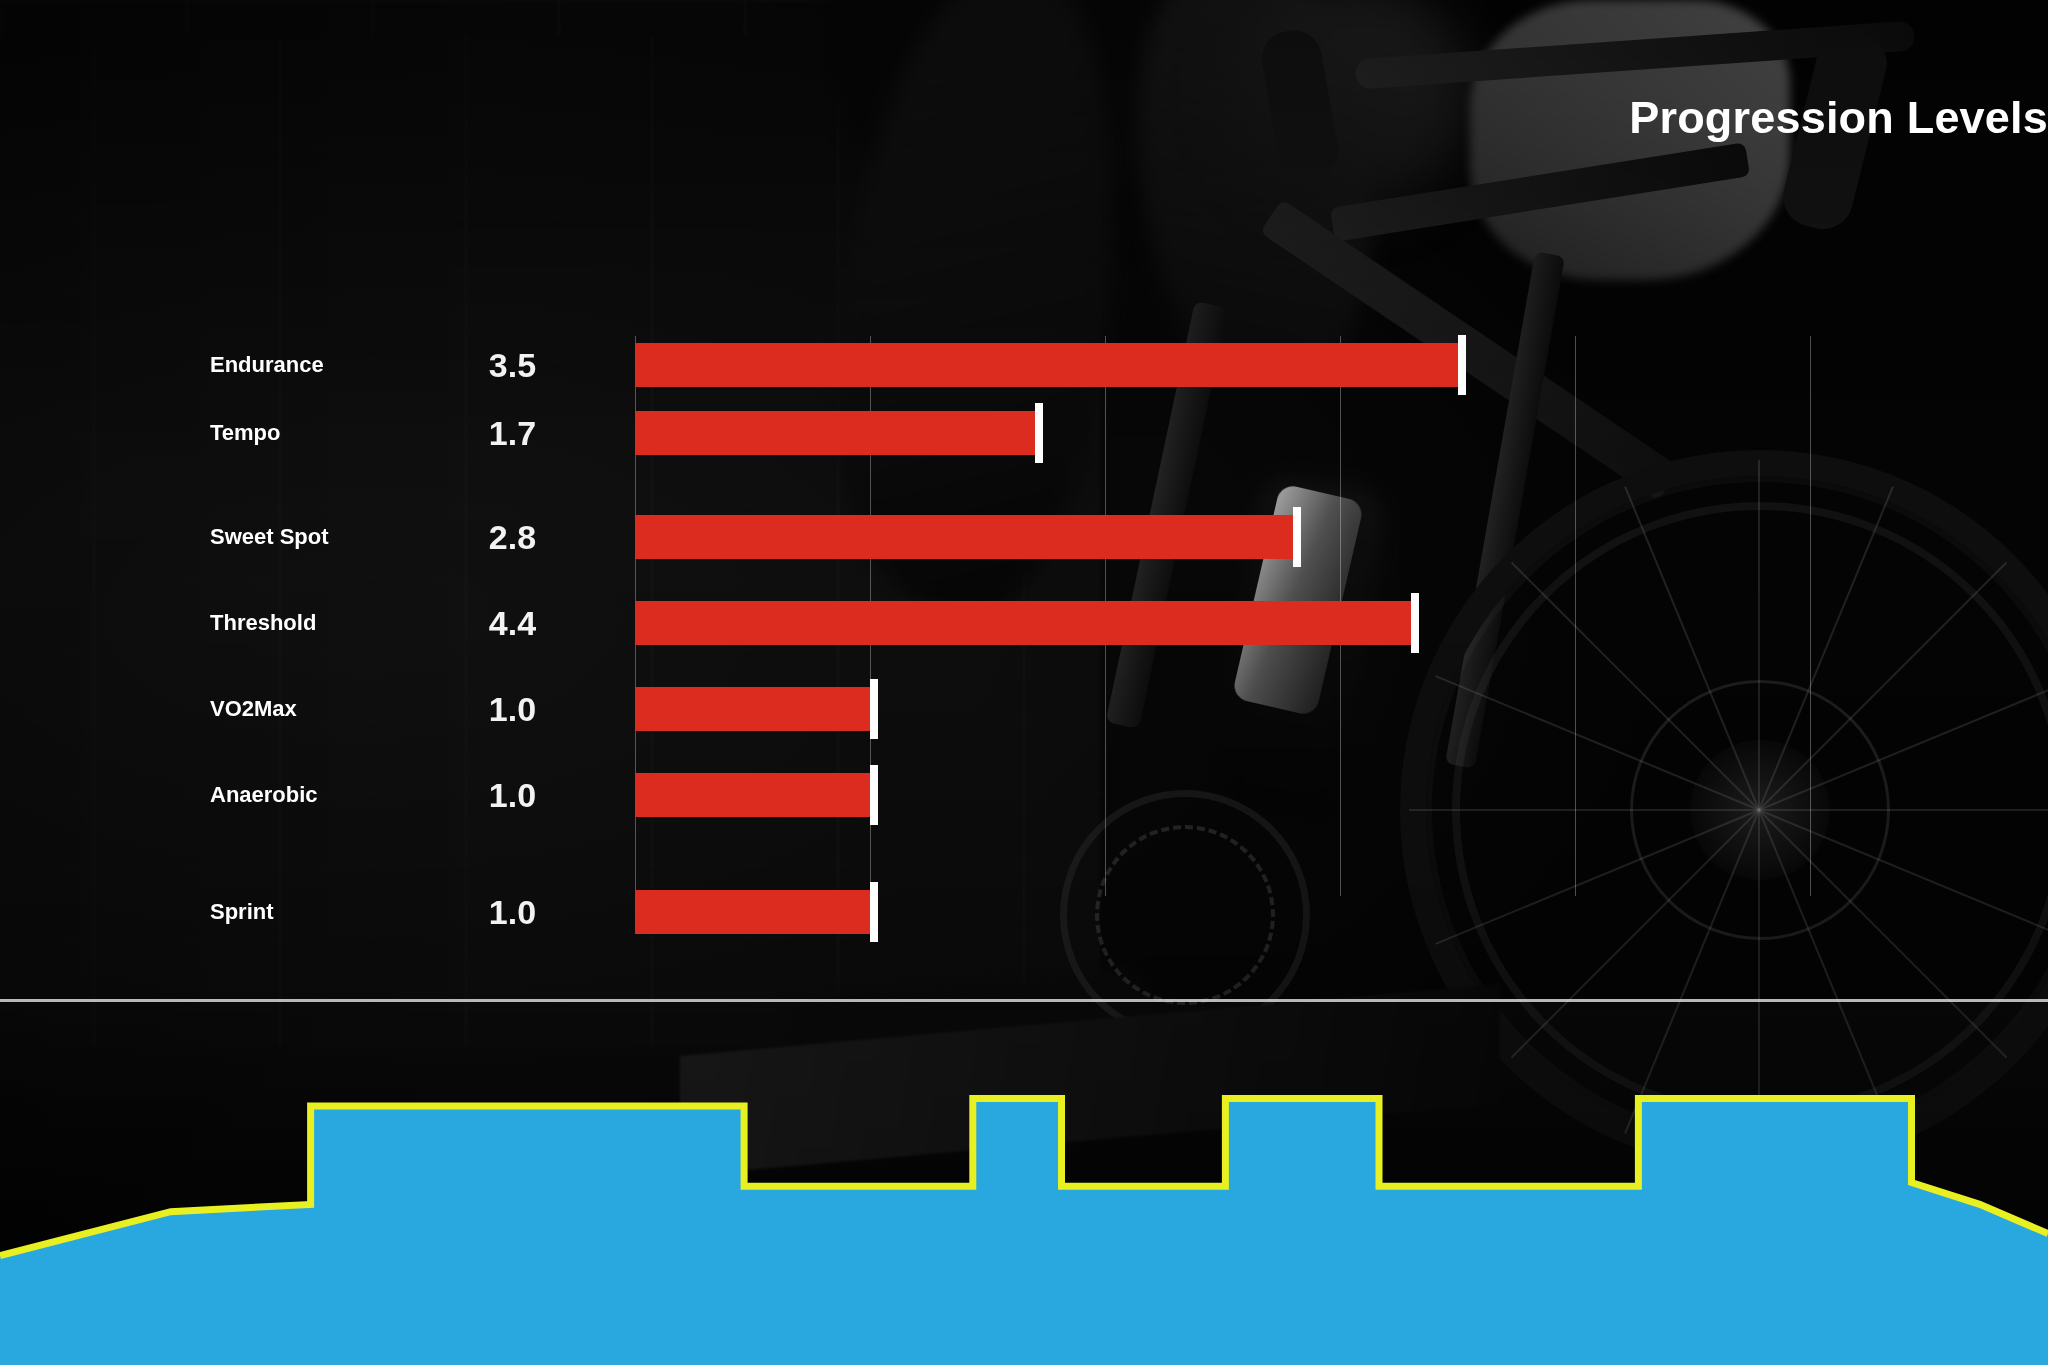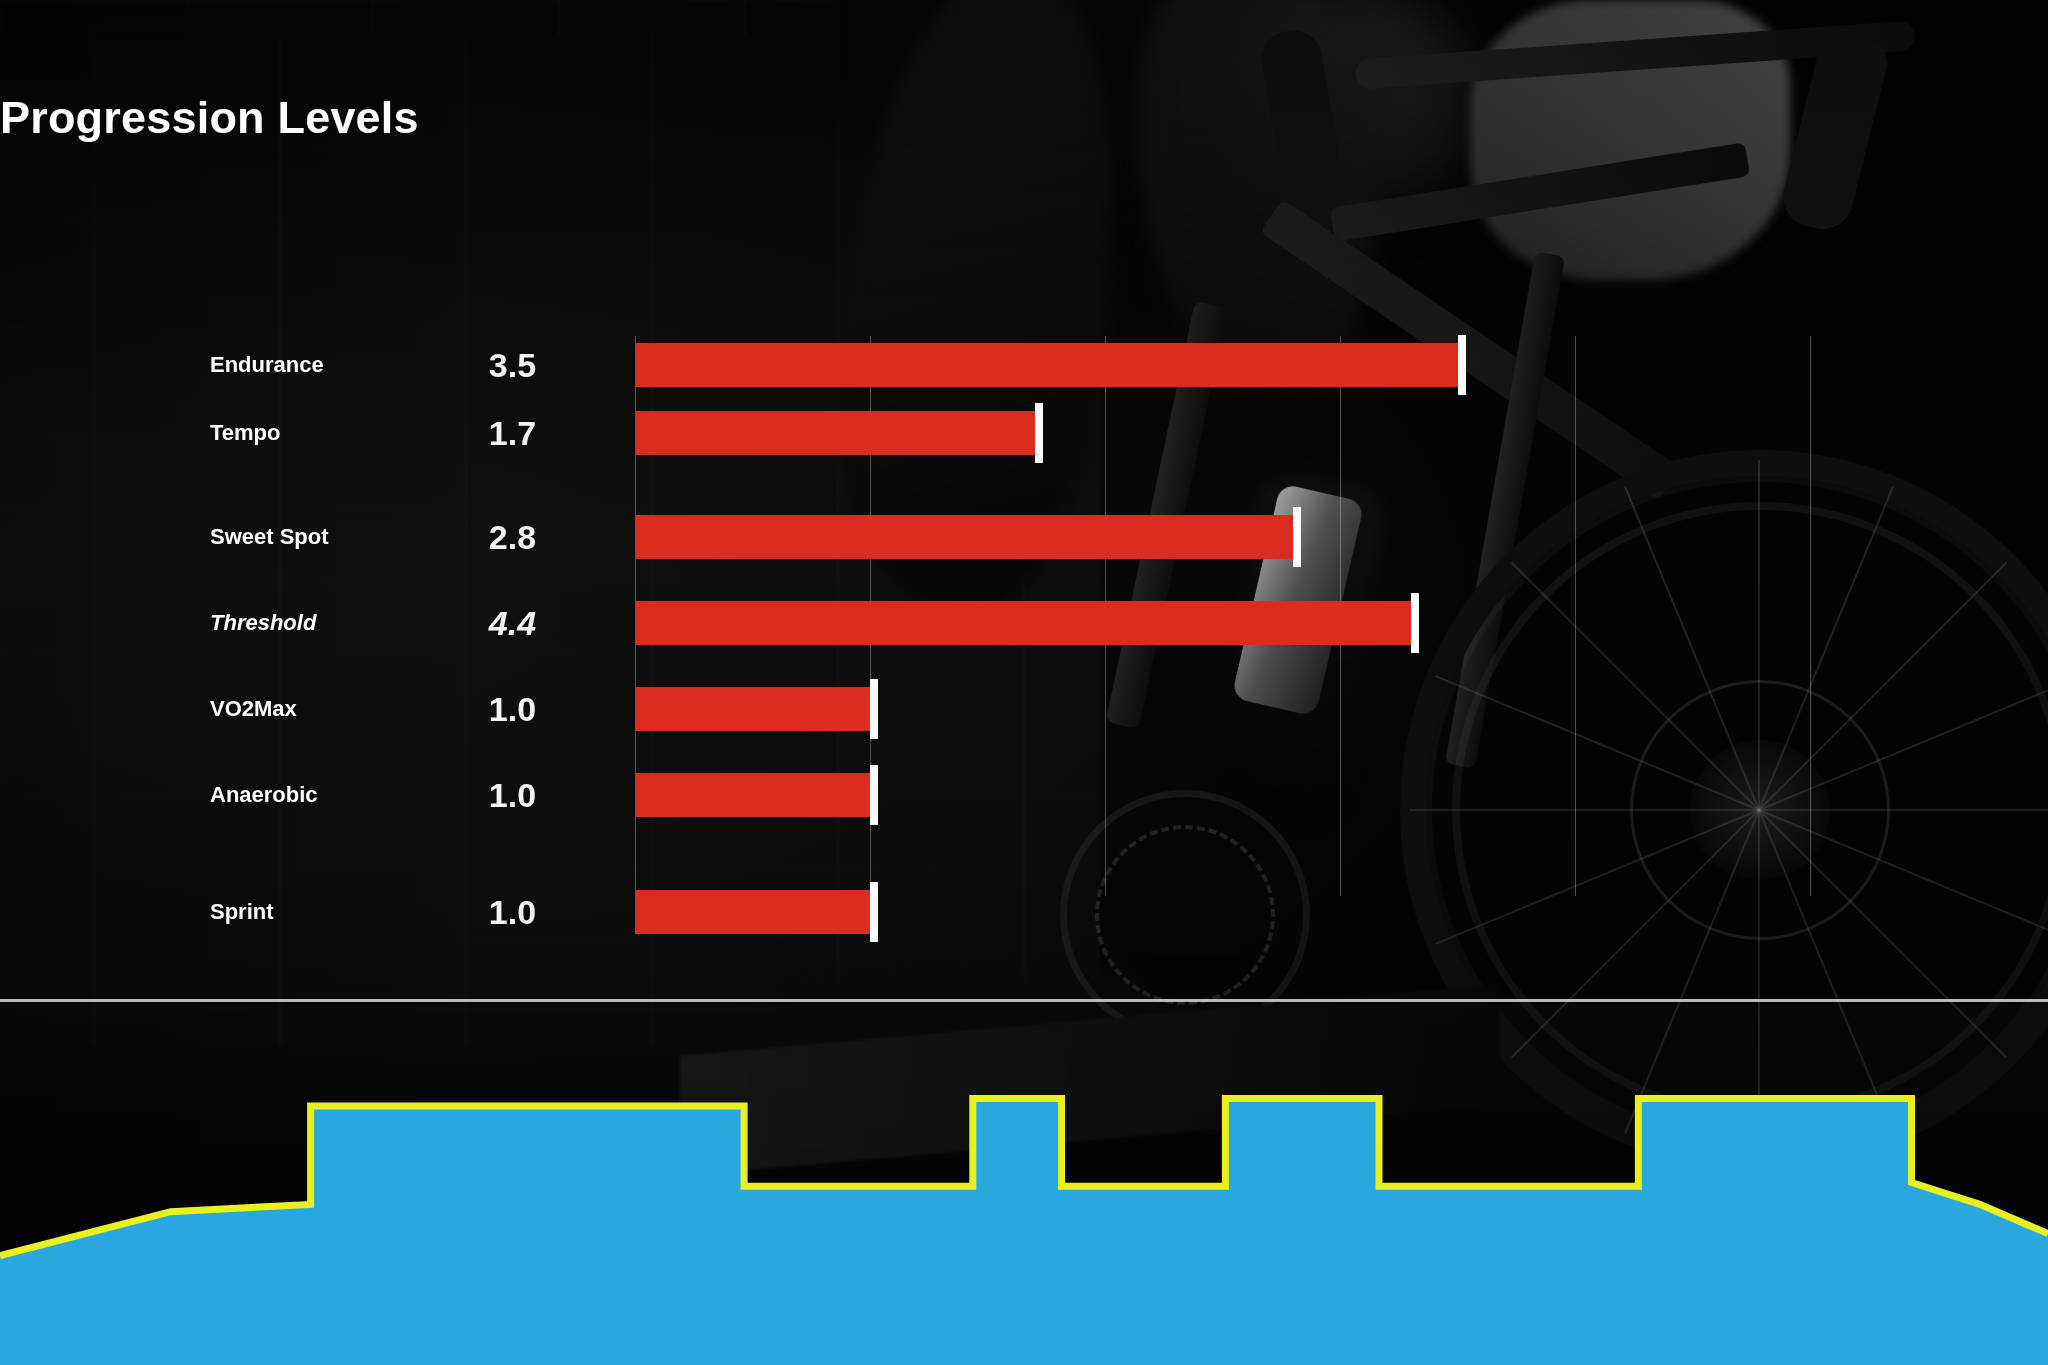--- a/index.html
+++ b/index.html
@@ -156,21 +156,21 @@
     position:absolute; inset:0;
     background:linear-gradient(180deg, rgba(0,0,0,.55) 0%, rgba(0,0,0,.25) 35%, rgba(0,0,0,.45) 100%);
     filter:grayscale(1);
   }
 
   
   #chart{ position:absolute; inset:0; }
 
   #chart-title{
     position:absolute; top:92px; left:0; width:2048px;
-    text-align:left; color:#fff;
+    text-align:right; color:#fff;
     font-size:45px; font-weight:bold; letter-spacing:.2px;
   }
 
   .gridline{
     position:absolute; top:336px; width:1px; height:560px;
     background:rgba(255,255,255,.30);
   }
 
   .row{ position:absolute; left:0; width:2048px; height:44px; }
 
@@ -290,21 +290,21 @@
           </div>
         </div>
         <div class="row" style="top: 515px;">
           <div class="cat-label">Sweet Spot</div>
           <div class="cat-value">2.8</div>
           <div class="bar-wrap">
             <div class="bar" style="width: 658px; background: rgb(220, 43, 31);"></div>
             <div class="bar-cap" style="left: 658px; background: rgb(255, 255, 255);"></div>
           </div>
         </div>
-        <div class="row" style="top: 601px; font-style: italic;">
+        <div class="row" style="top: 601px;">
           <div class="cat-label">Threshold</div>
           <div class="cat-value">4.4</div>
           <div class="bar-wrap">
             <div class="bar" style="width: 775.5px; background: rgb(220, 43, 31);"></div>
             <div class="bar-cap" style="left: 775.5px; background: rgb(255, 255, 255);"></div>
           </div>
         </div>
         <div class="row" style="top: 687px;">
           <div class="cat-label">VO2Max</div>
           <div class="cat-value">1.0</div>

